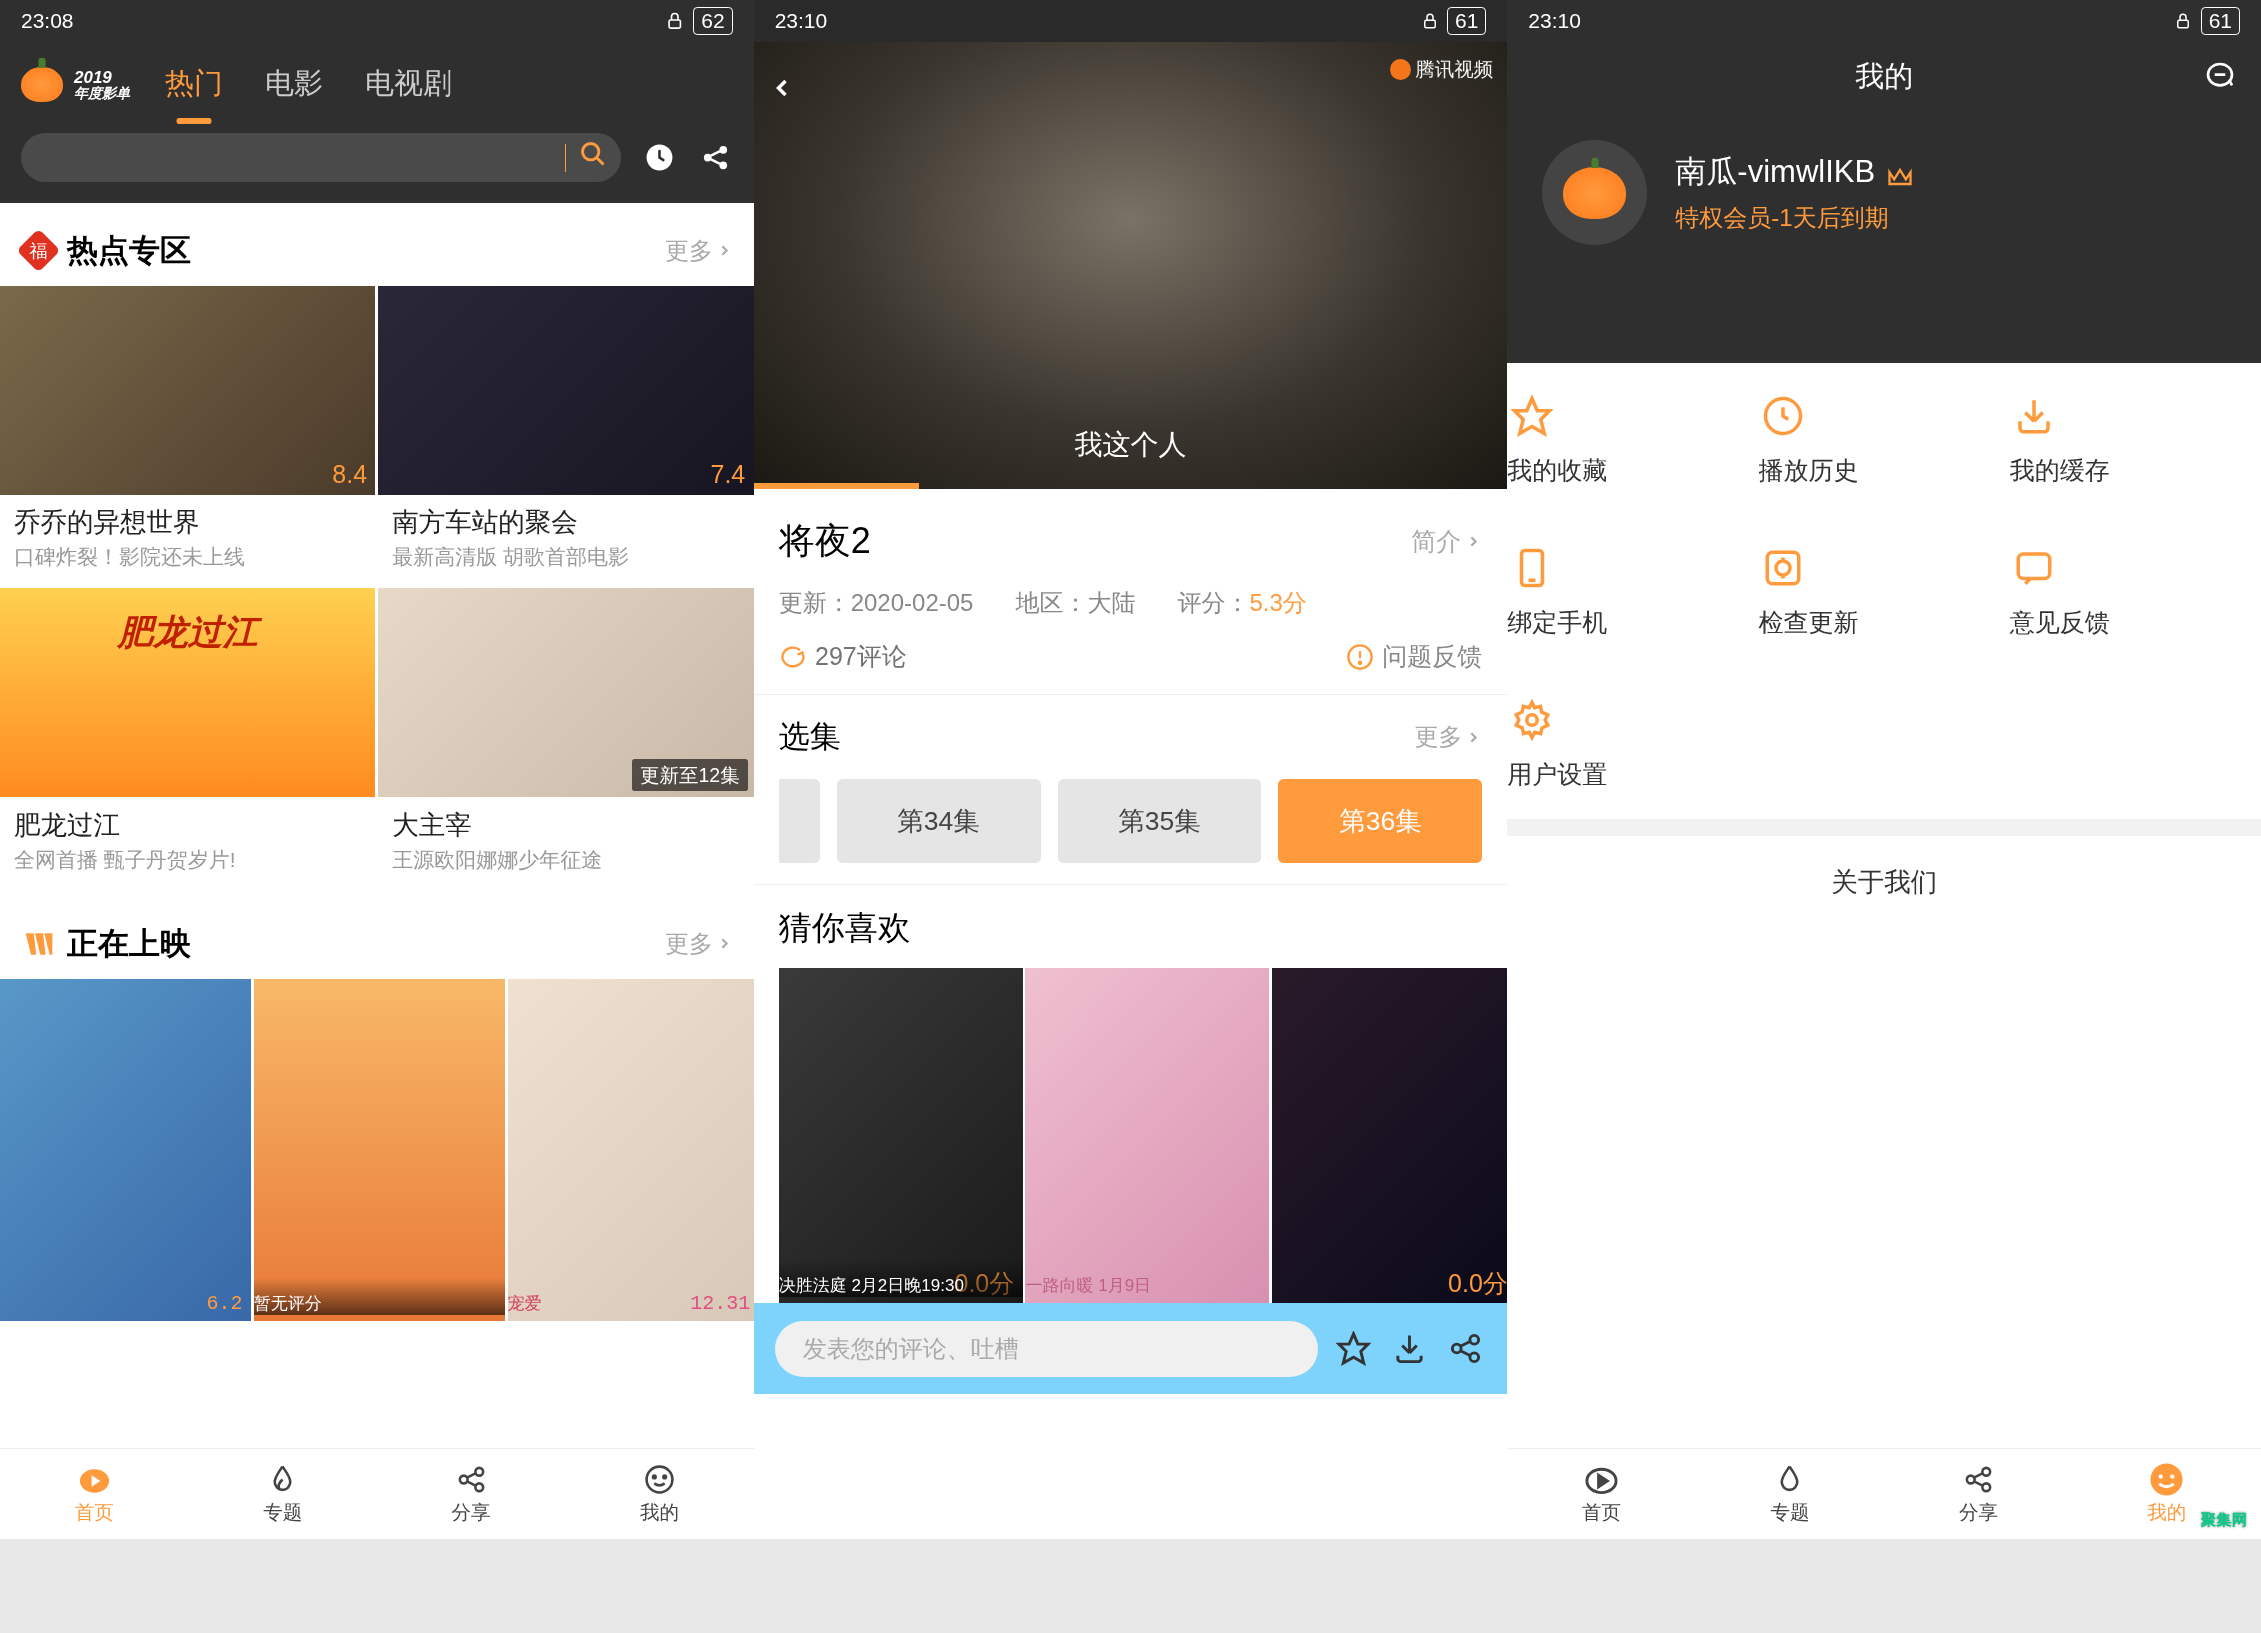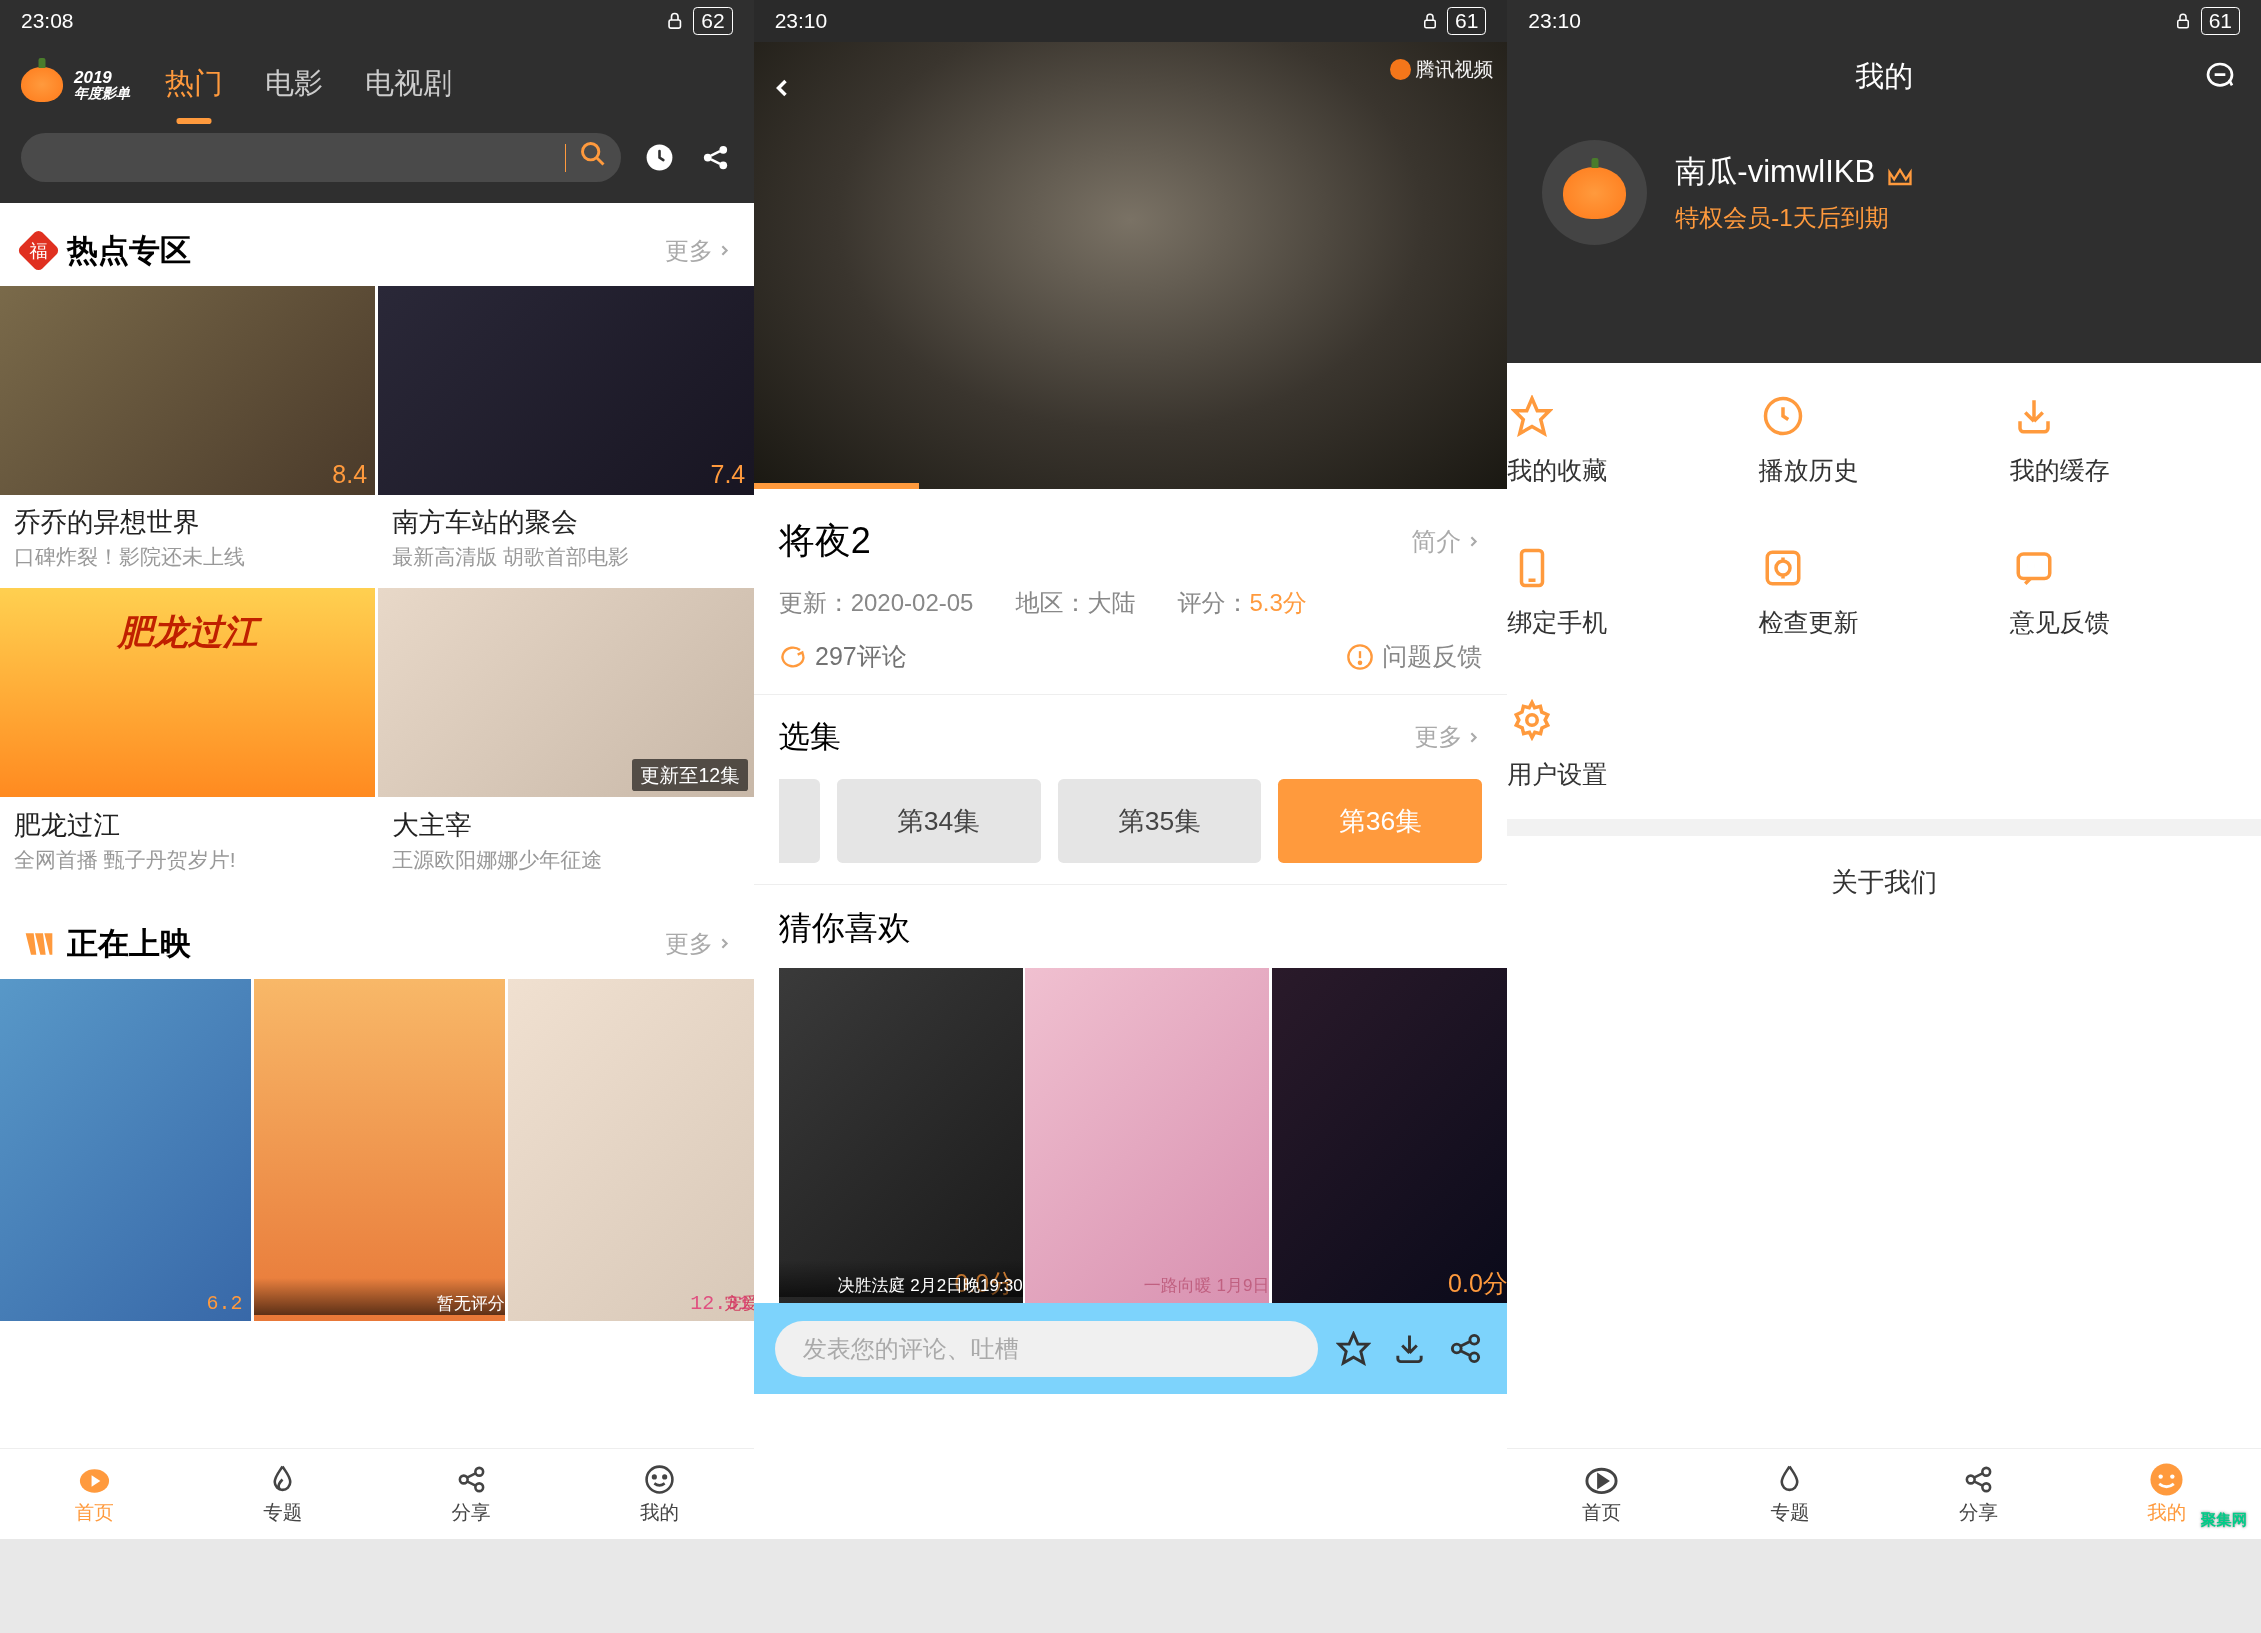--- a/index.html
+++ b/index.html
@@ -102,21 +102,21 @@
 .img2 { background: linear-gradient(135deg, #2a2838, #181522); }
 .img3 { background: linear-gradient(180deg, #ffd050, #ff8a20); }
 .img4 { background: linear-gradient(135deg, #e8d8c8, #c8b8a8); }
 .img5 { background: linear-gradient(135deg, #5898c8, #3868a8); }
 .img6 { background: linear-gradient(180deg, #f8b868, #e87838); }
 .img7 { background: linear-gradient(135deg, #f0e0d0, #d8c8b8); }
 .img8 { background: linear-gradient(135deg, #3a3a3a, #1a1a1a); }
 .img9 { background: linear-gradient(135deg, #f0c0d0, #d890b0); }
 .img10 { background: linear-gradient(135deg, #2a1a2a, #0a0a1a); }
 .watermark-corner { position: absolute; bottom: 8.4px; right: 14px; color: #0c8; font-size: 15.4px; font-weight: bold; text-shadow: 0 0 2.8px rgba(0,0,0,0.5); }
-.poster-bottom-text { position: absolute; bottom: 5.6px; left: 0; right: 0; text-align: right; color: #fff; font-size: 17px; background: linear-gradient(transparent, rgba(0,0,0,0.6)); padding-top: 14px; }
+.poster-bottom-text { position: absolute; bottom: 5.6px; left: 0; right: 0; text-align: left; color: #fff; font-size: 17px; background: linear-gradient(transparent, rgba(0,0,0,0.6)); padding-top: 14px; }
 </style>
 </head>
 <body>
 
 <div class="phone">
   <div class="status-bar">
     <span>23:08</span>
     <span class="right">
       <svg width="19.5" height="19.5" viewBox="0 0 24 24" fill="none" stroke="currentColor" stroke-width="2">
           <rect x="5" y="11" width="14" height="10" rx="2"></rect>
@@ -302,20 +302,21 @@
     </div>
     <div class="p2-back">
       <svg width="28" height="28" viewBox="0 0 24 24" fill="none" stroke="currentColor" stroke-width="3">
           <polyline points="15 6 9 12 15 18"></polyline>
         </svg>
     </div>
     <div class="p2-watermark">
       <span class="wm-icon"></span>
       <span>腾讯视频</span>
     </div>
+    <div class="p2-subtitle">我这个人</div>
     <div class="p2-progress"></div>
   </div>
 
   <div class="p2-info">
     <div class="p2-title-row">
       <div class="p2-title">将夜2</div>
       <div class="p2-intro-link">
         <span>简介</span>
         <svg width="17" height="17" viewBox="0 0 24 24" fill="none" stroke="currentColor" stroke-width="3">
             <polyline points="9 6 15 12 9 18"></polyline>

